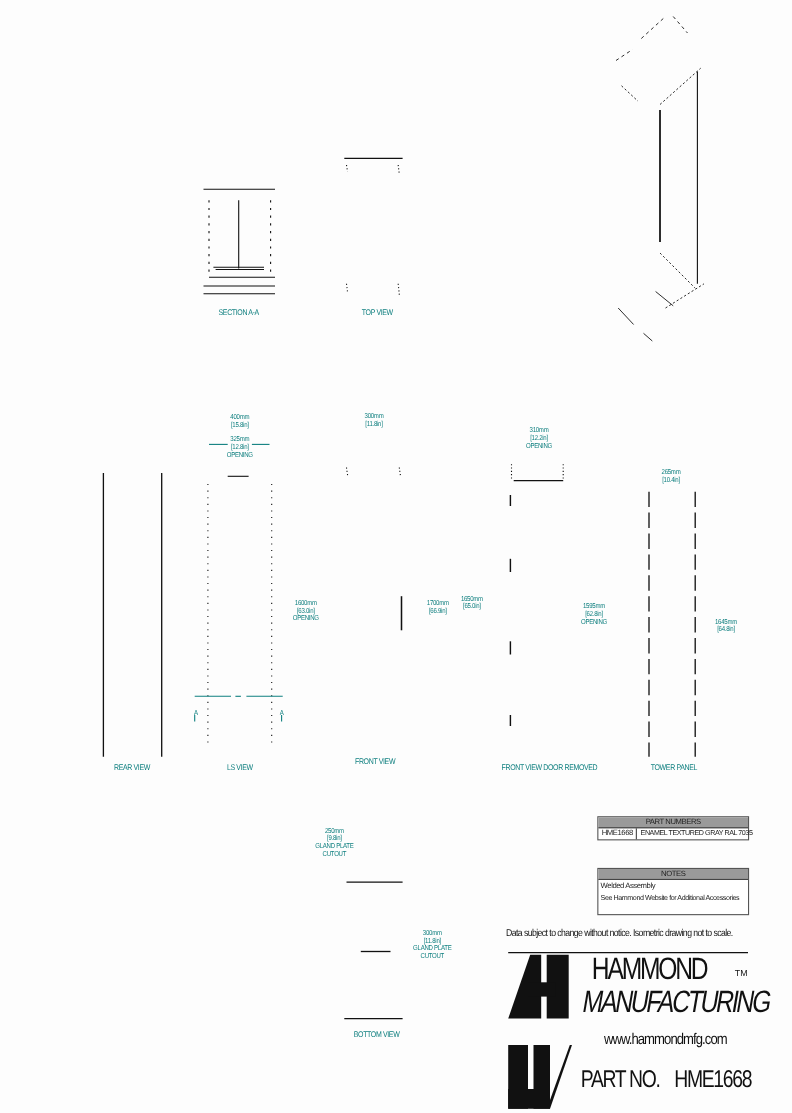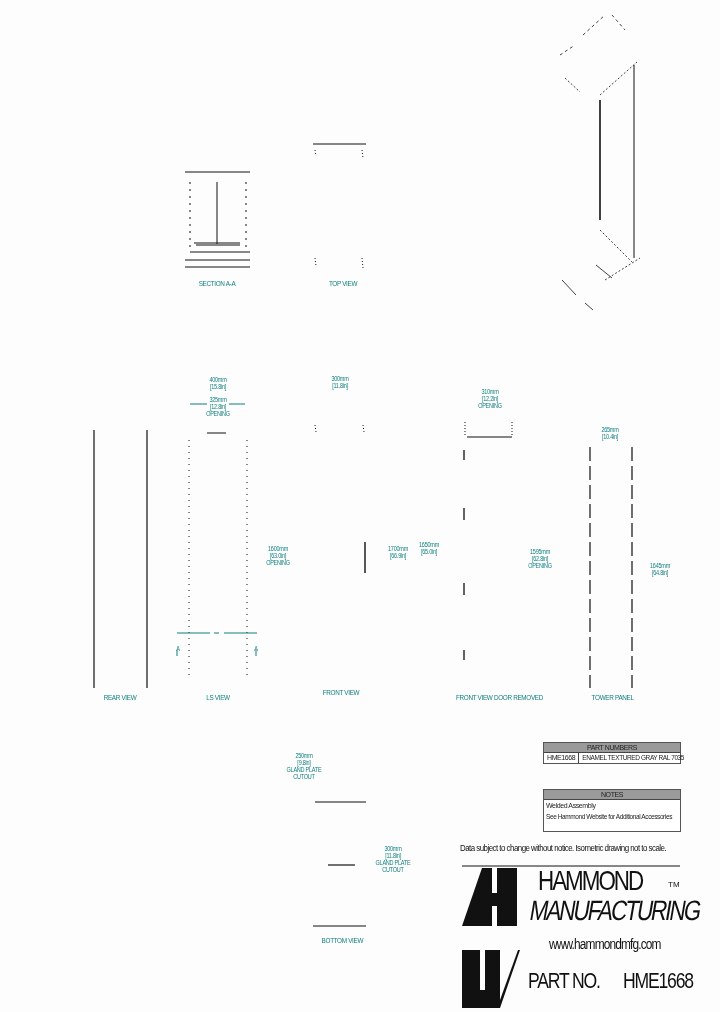--- a/index.html
+++ b/index.html
@@ -179,16 +179,16 @@
   <div class="hdr">NOTES</div>
   <div class="line">Welded Assembly</div>
   <div class="line" style="font-size:6.5px;">See Hammond Website for Additional Accessories</div>
 </div>
 
 <div class="abs disclaimer" style="left:460px; top:843px;">Data subject to change without notice. Isometric drawing not to scale.</div>
 <div class="abs brand1" style="left:538px; top:867px;">HAMMOND</div>
 <div class="abs brand2" style="left:530px; top:897px;">MANUFACTURING</div>
 <div class="abs tm" style="left:668px; top:880px;">TM</div>
 <div class="abs url" style="left:549px; top:936px;">www.hammondmfg.com</div>
-<div class="abs" style="left:528px; top:968px; display:flex; gap:18px;">
+<div class="abs" style="left:528px; top:968px; display:flex; gap:8px;">
   <span class="partno">PART NO.</span>
   <span class="partno" style="margin-left:-12px;">HME1668</span>
 </div>
 
 </body></html>

